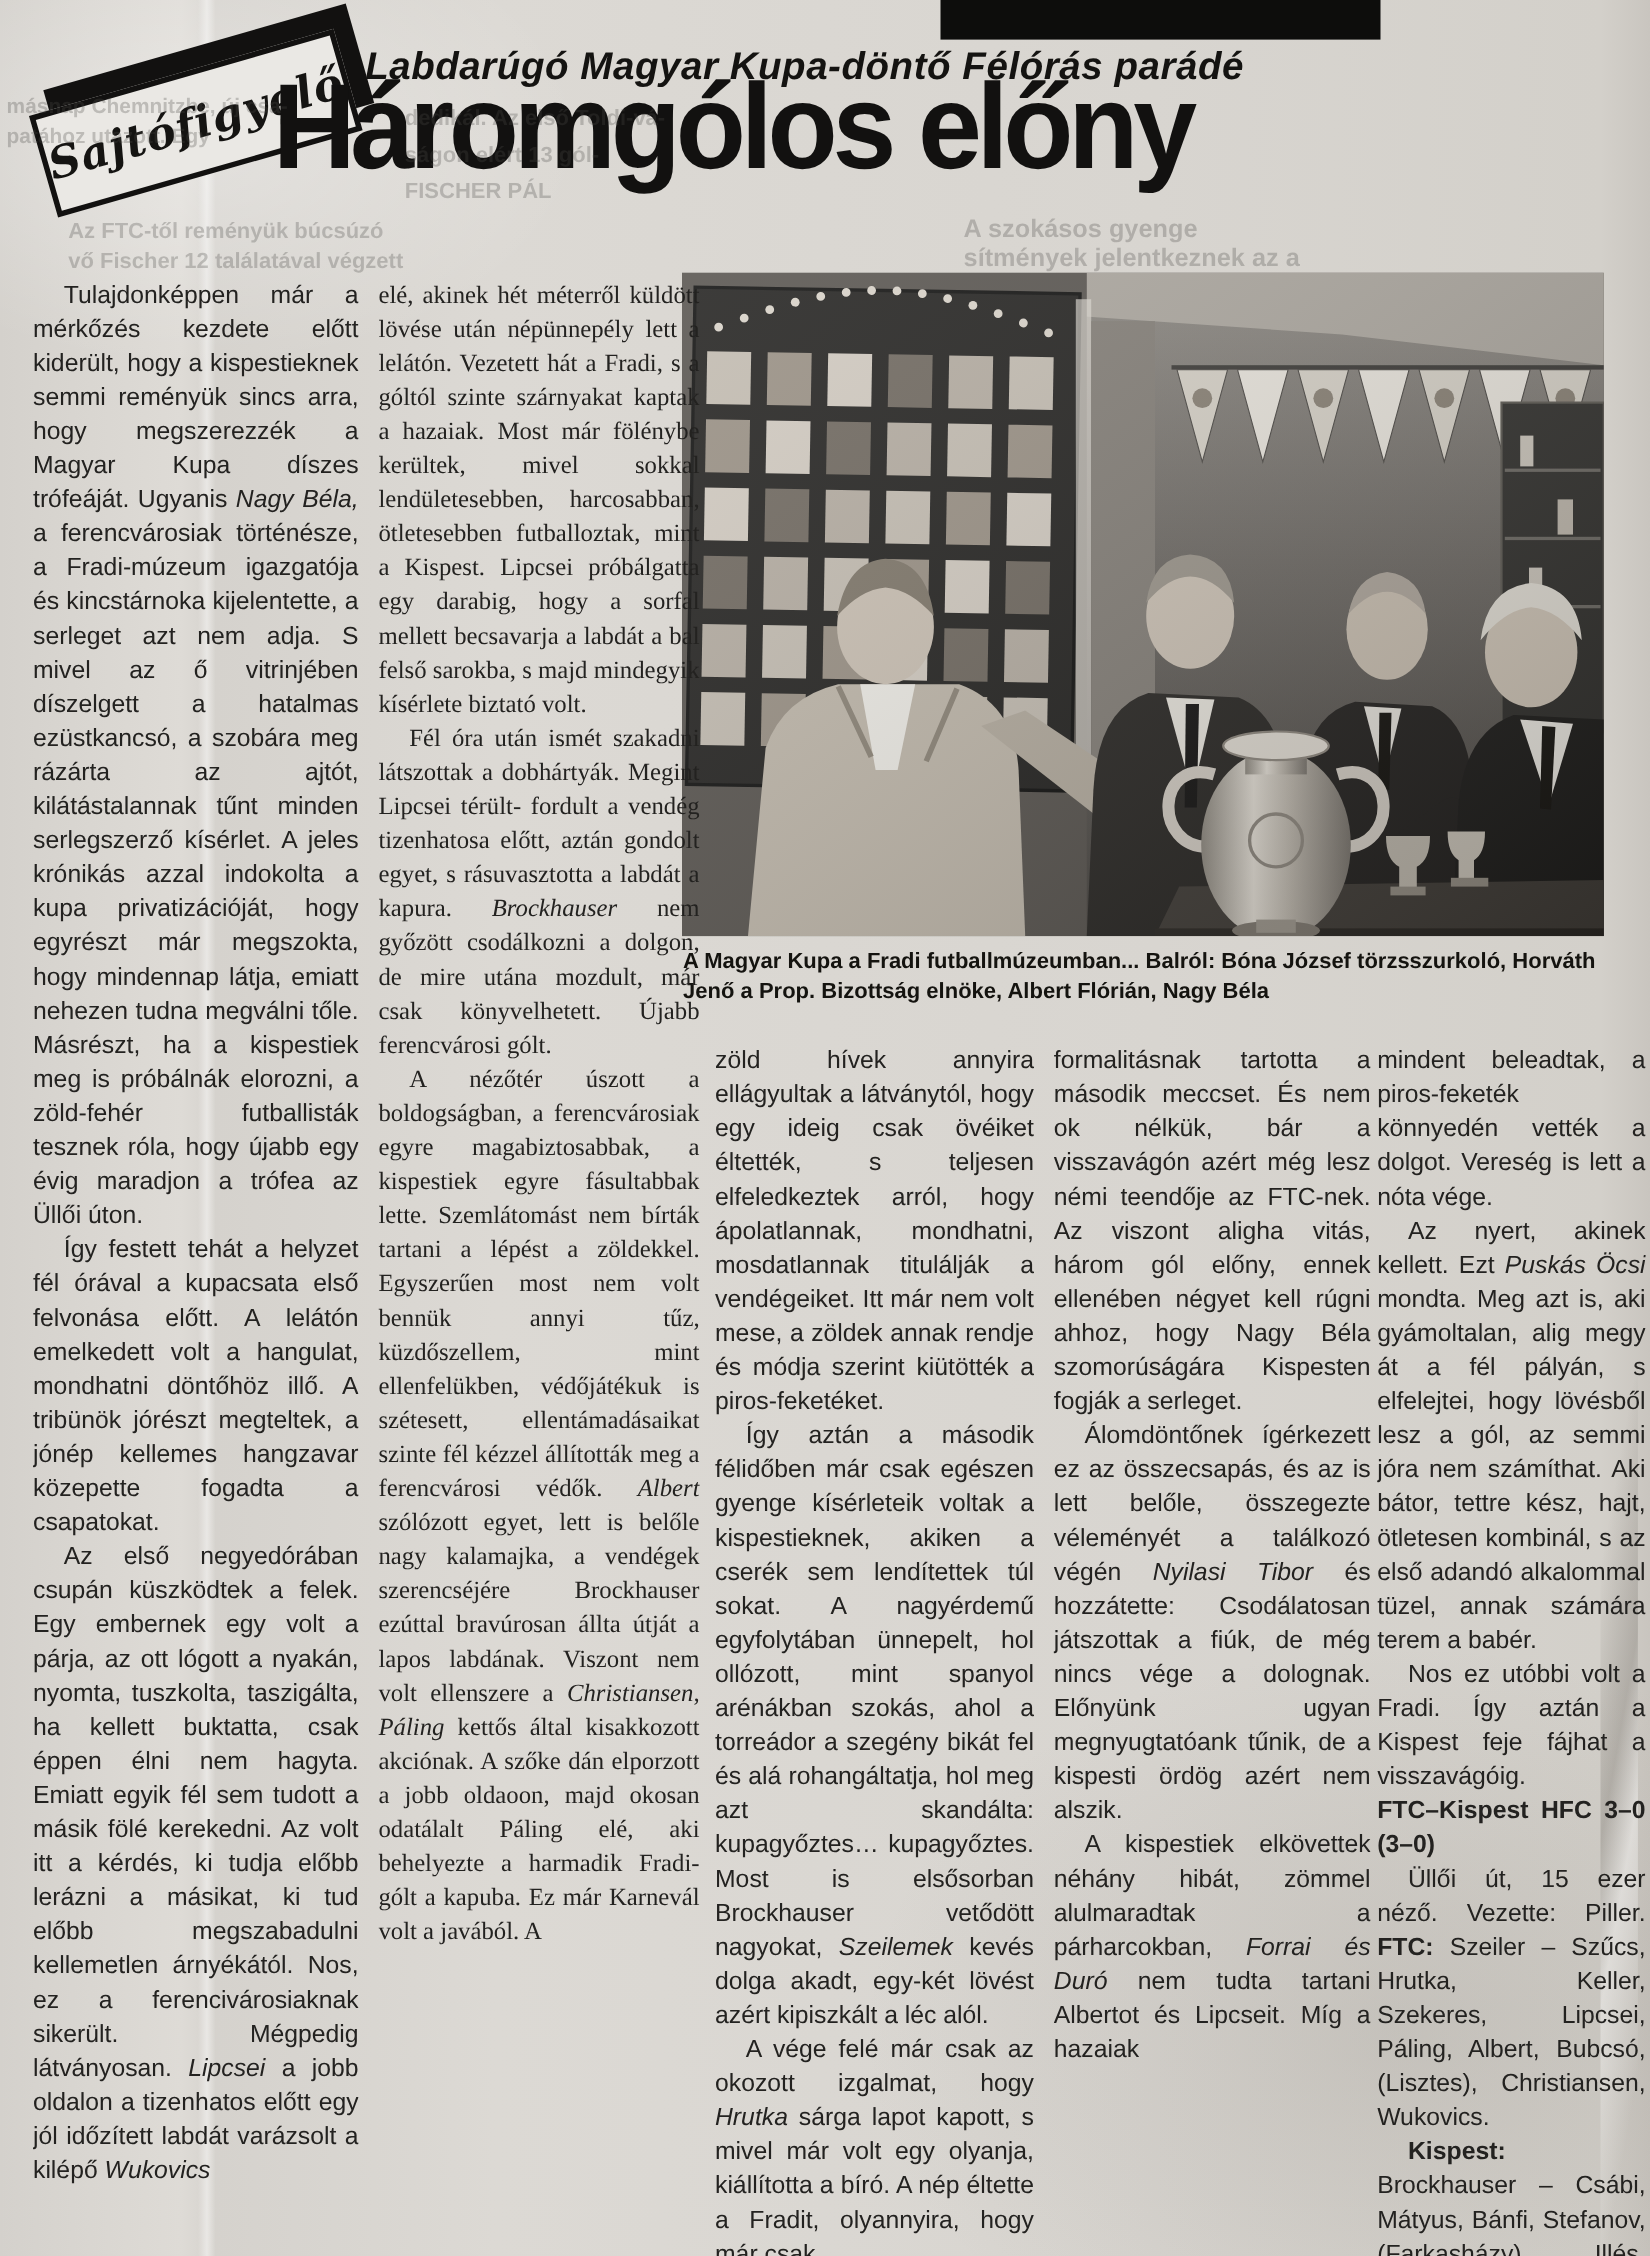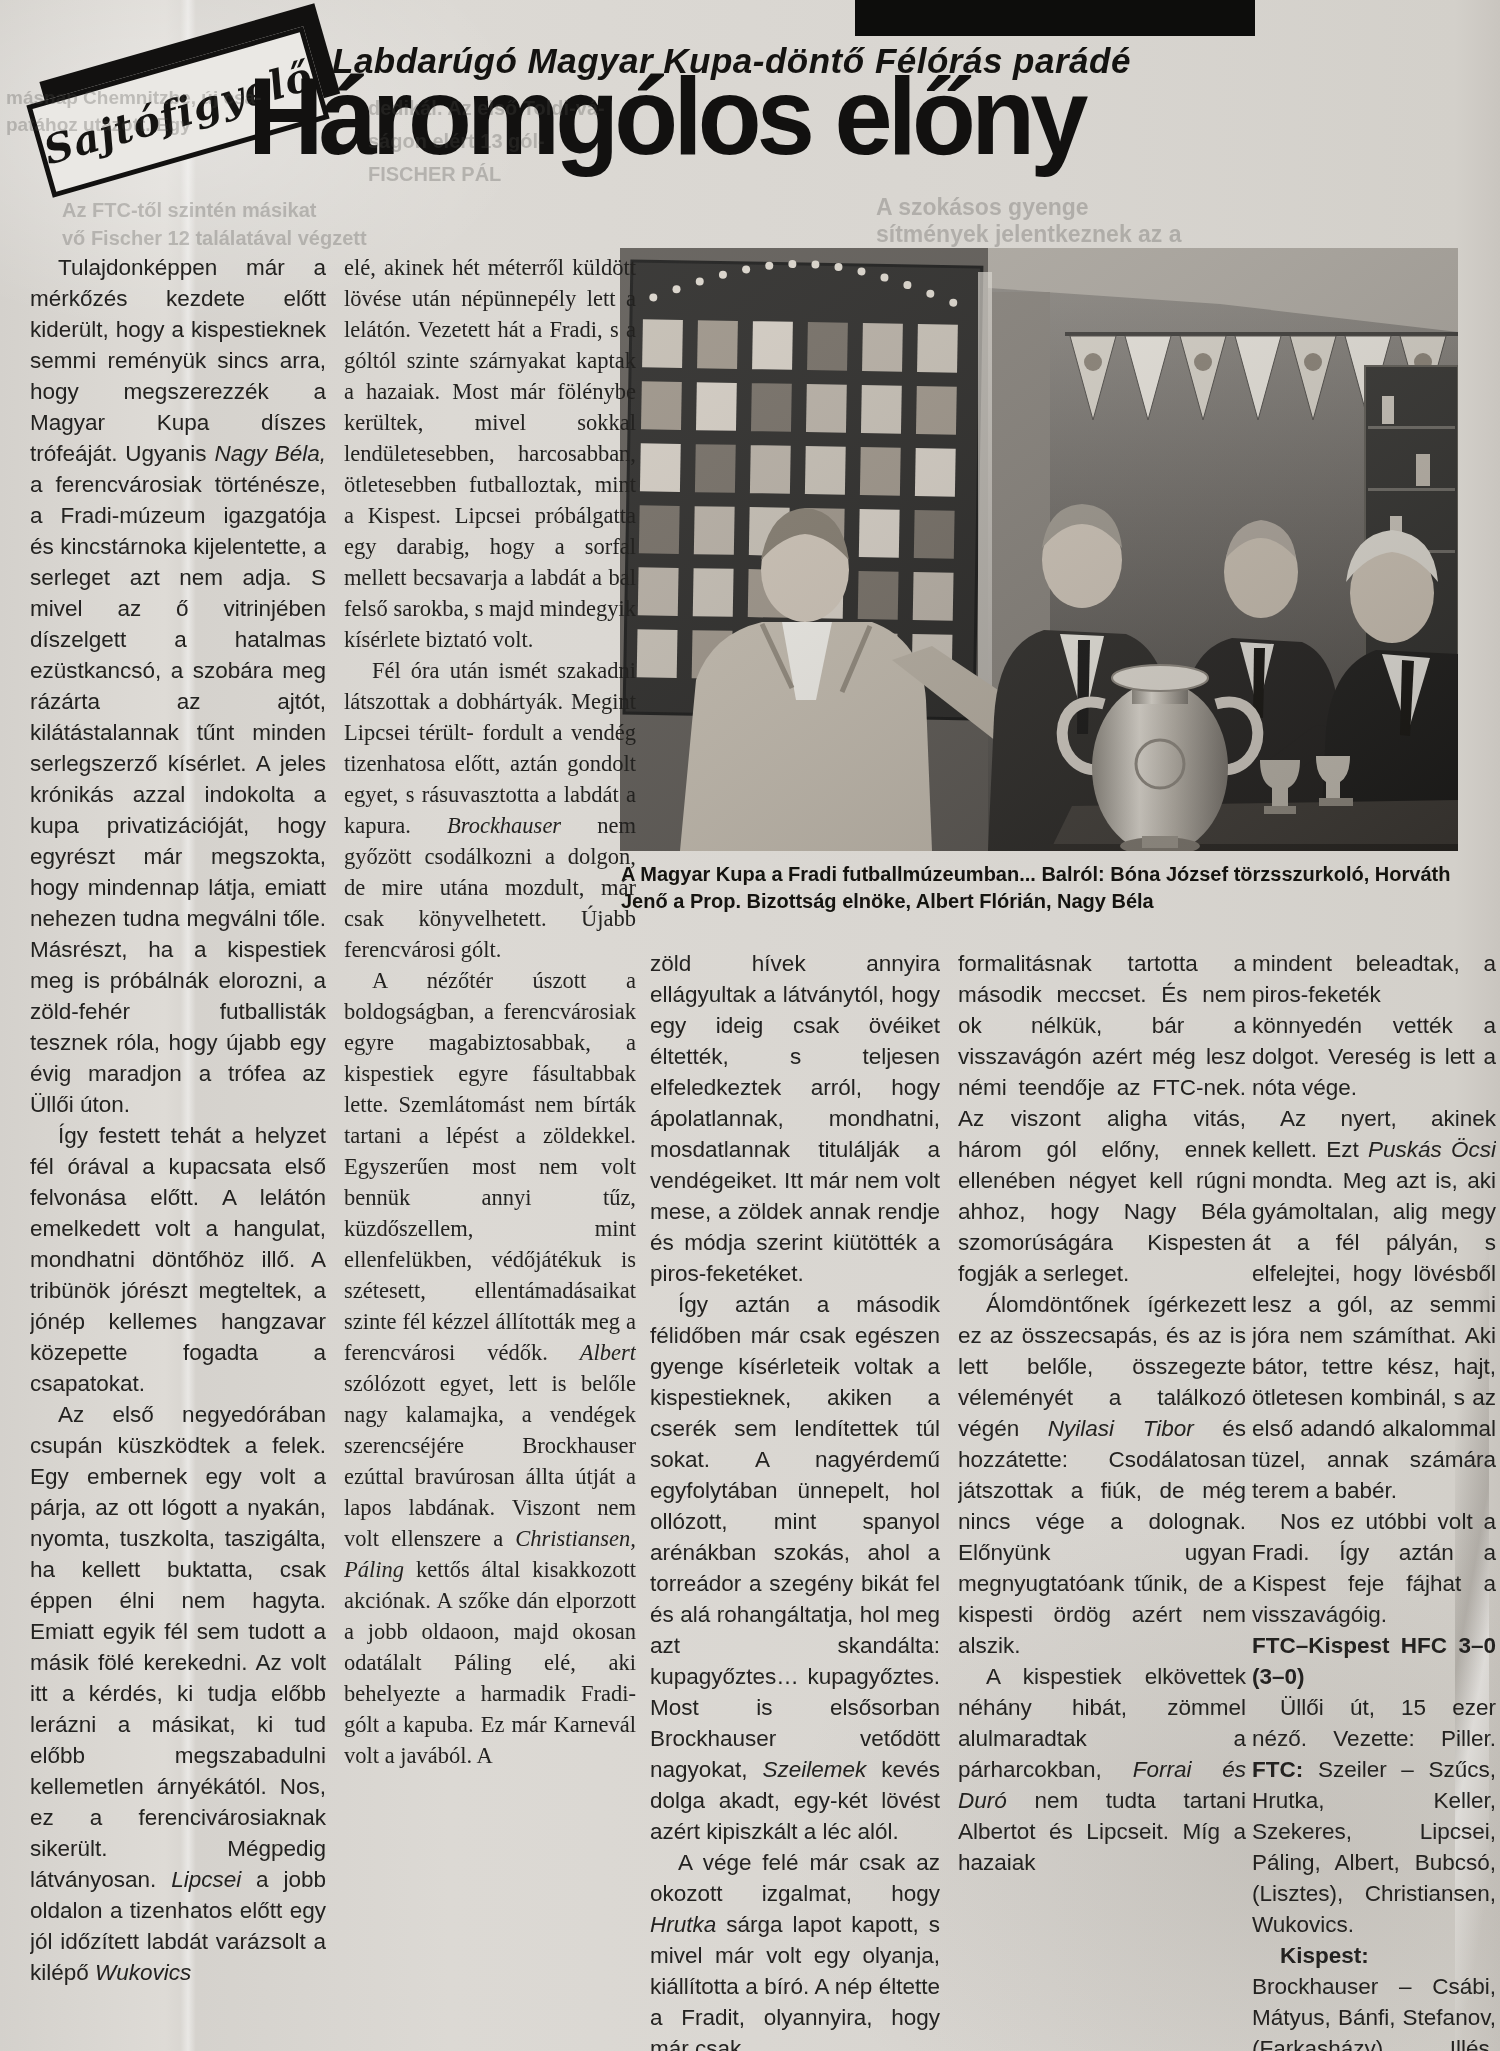--- a/index.html
+++ b/index.html
@@ -69,21 +69,21 @@
 
   <div class="kicker">Labdarúgó Magyar Kupa-döntő Félórás parádé</div>
   <div class="hdot">·</div>
   <div class="headline">Háromgólos előny</div>
 
   <div class="ghost g-tl">
     <div class="gline">másnap Chemnitzbe, új csa-</div>
     <div class="gline">patához utazott. Egy</div>
   </div>
   <div class="ghost g-c1">
-    <div class="gline">Az FTC-től szintén másikat</div>
+    <div class="gline">Az FTC-től reményük búcsúzó</div>
     <div class="gline">vő Fischer 12 találatával végzett</div>
   </div>
   <div class="ghost g-c2">
     <div class="gline">dedikál. Az első Toldi-vá-</div>
     <div class="gline">ságon elért 13 gól-</div>
     <div class="gline">FISCHER PÁL</div>
   </div>
   <div class="ghost g-ph">
     <div class="gline">A szokásos gyenge</div>
     <div class="gline">sítmények jelentkeznek az a</div>

